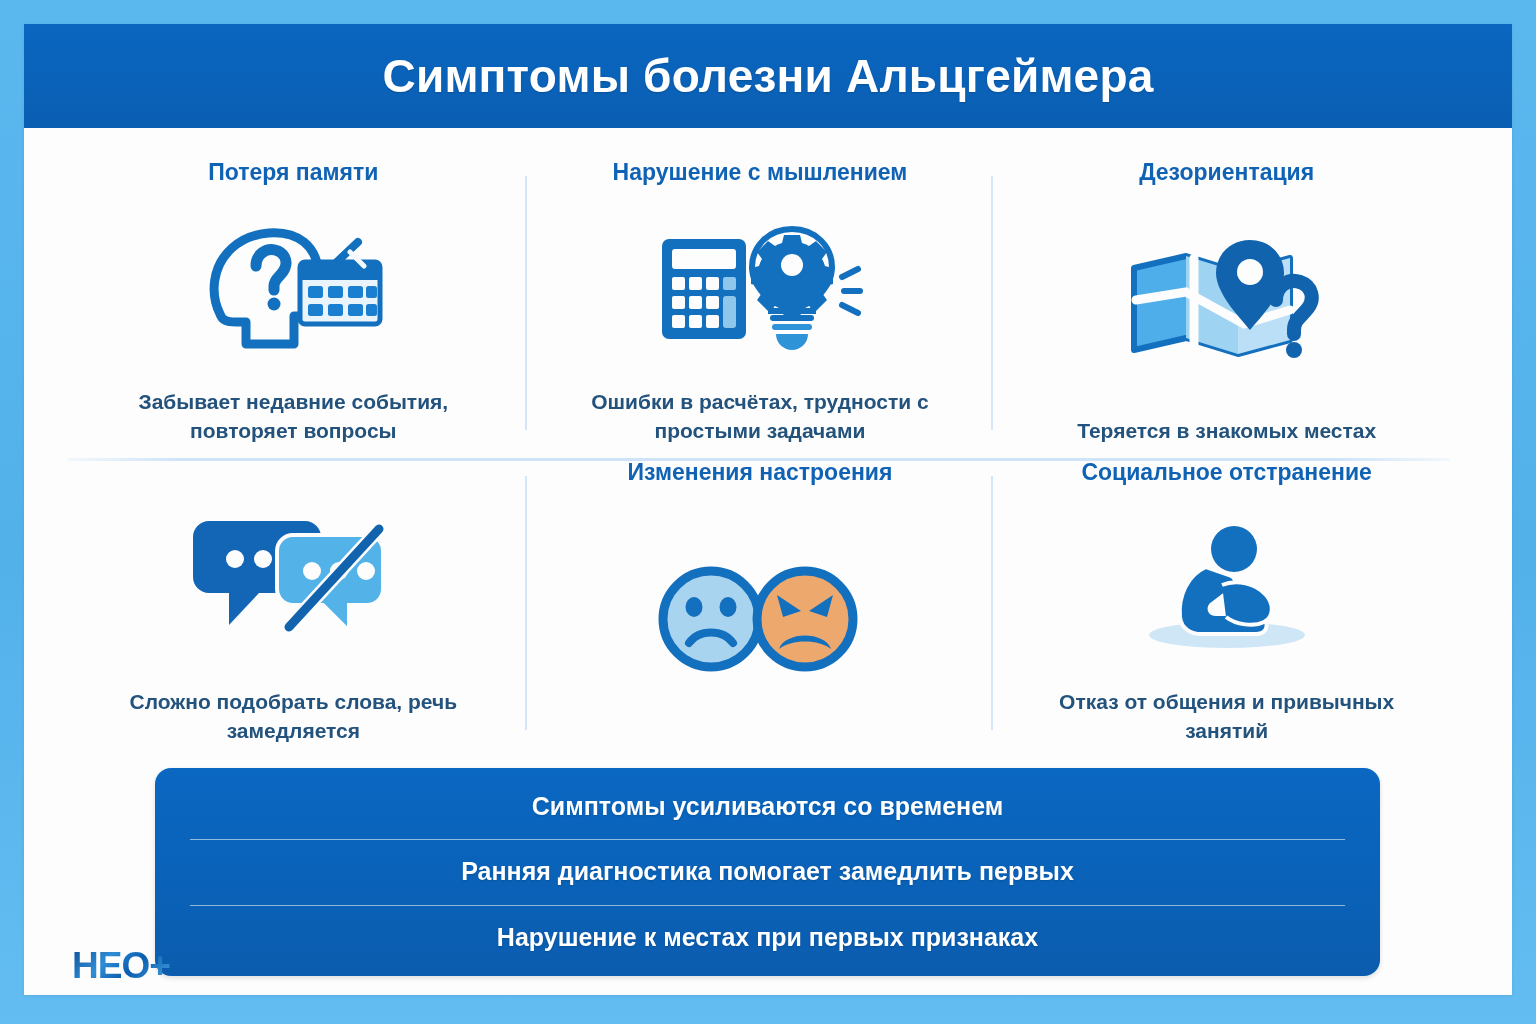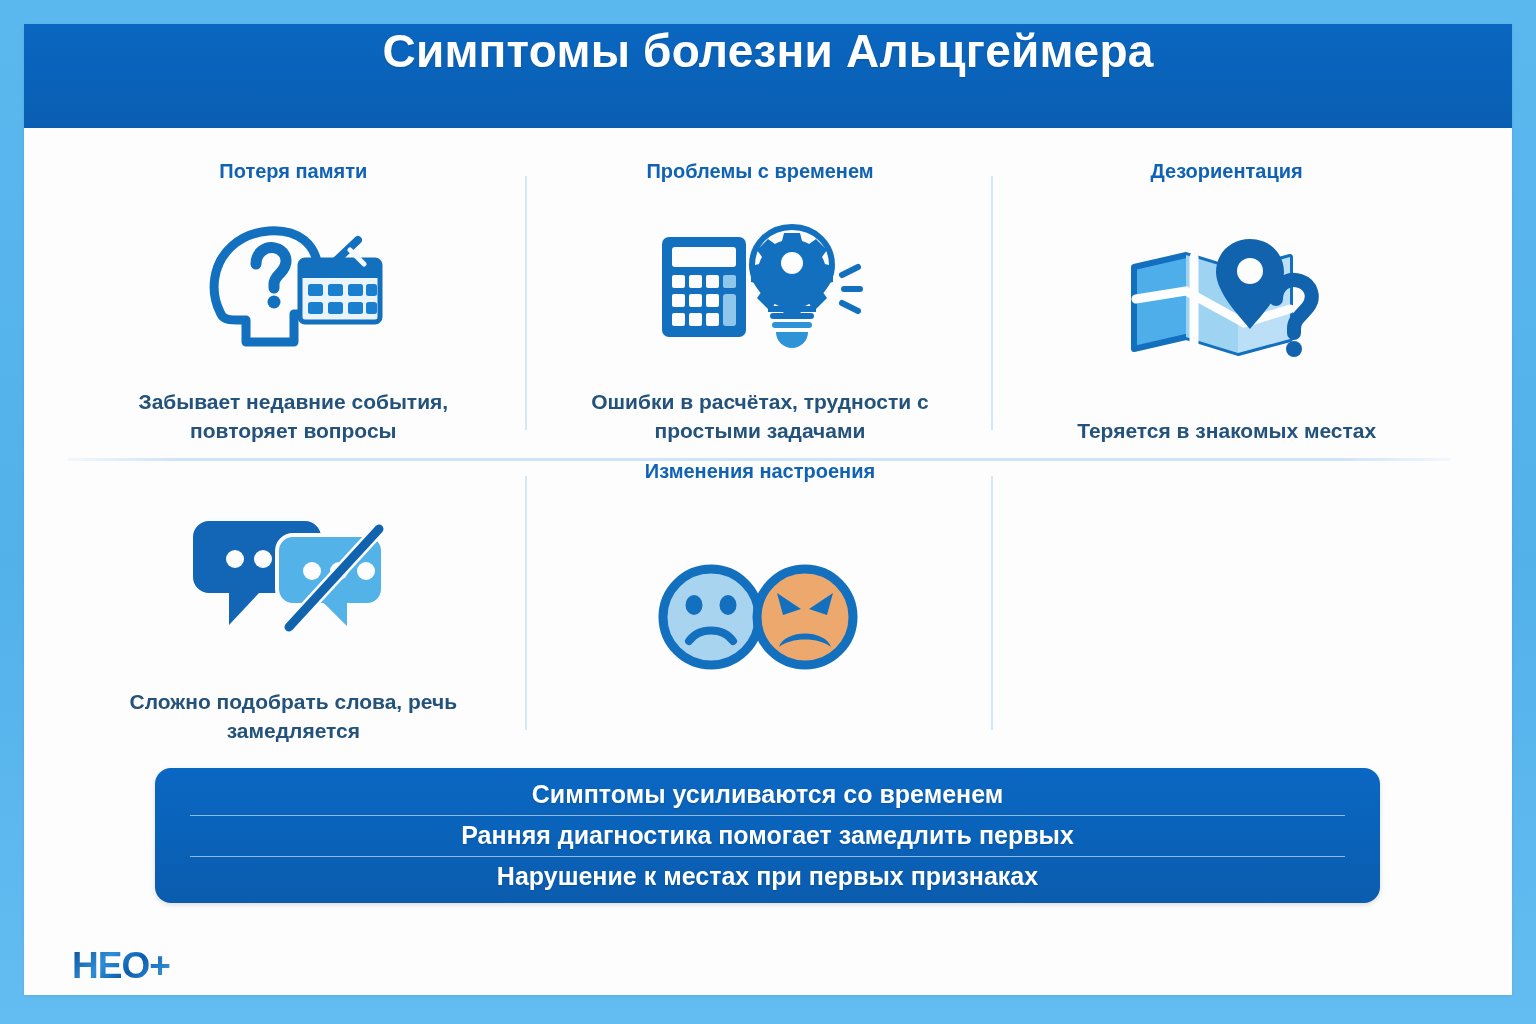--- a/index.html
+++ b/index.html
@@ -29,21 +29,21 @@
   }
   
   .header-bar {
     position: absolute;
     left: 24px;
     top: 24px;
     width: 1488px;
     height: 104px;
     background: linear-gradient(180deg, #0a66c0 0%, #0a62b8 60%, #0a5eb2 100%);
     display: flex;
-    align-items: flex-start;
+    align-items: center;
     justify-content: center;
   }
   .header-title {
     color: #ffffff;
     font-size: 46px;
     font-weight: bold;
     letter-spacing: 0.2px;
     text-shadow: 0 1px 2px rgba(0,0,0,0.18);
     white-space: nowrap;
   }
@@ -70,21 +70,21 @@
     content: "";
     position: absolute;
     right: 0;
     top: 26px;
     bottom: 20px;
     width: 2px;
     background: #d3e7f8;
   }
   .cell-title {
     color: #0f62b4;
-    font-size: 20px;
+    font-size: 23px;
     font-weight: bold;
     text-align: center;
     line-height: 1.1;
     margin: 0 0 6px 0;
     white-space: nowrap;
   }
   .icon-wrap {
     flex: 1;
     display: flex;
     align-items: center;
@@ -107,21 +107,21 @@
     width: 1382px;
     height: 3px;
     background: linear-gradient(90deg, rgba(211,231,248,0.25) 0%, #cfe4f8 8%, #cfe4f8 92%, rgba(211,231,248,0.25) 100%);
   }
   
   .bottom-panel {
     position: absolute;
     left: 155px;
     top: 768px;
     width: 1225px;
-    height: 135px;
+    height: 208px;
     background: linear-gradient(180deg, #0a67c2 0%, #0a62b8 55%, #0b5cae 100%);
     border-radius: 16px;
     box-shadow: 0 2px 5px rgba(0,0,0,0.13);
     display: flex;
     flex-direction: column;
     justify-content: center;
     box-sizing: border-box;
     padding: 6px 0;
   }
   .panel-line {
@@ -202,21 +202,21 @@
             </g>
             <path d="M126 52 L160 20" stroke="#1370be" stroke-width="8" stroke-linecap="round"></path>
             <path d="M152 30 L166 44" stroke="#f2f8fd" stroke-width="5" stroke-linecap="round"></path>
           </g>
         </svg>
       </div>
       <div class="cell-desc">Забывает недавние события, повторяет вопросы</div>
     </div>
 
     <div class="cell sep-right">
-      <div class="cell-title">Проблемы с временем</div>
+      <div class="cell-title">Нарушение с мышлением</div>
       <div class="icon-wrap">
         <svg width="208" height="130" viewBox="0 0 208 130">
 
           <rect x="6" y="16" width="84" height="100" rx="7" fill="#1370be"></rect>
           <rect x="16" y="26" width="64" height="20" rx="3" fill="#fdfdfd"></rect>
           <g fill="#fdfdfd">
             <rect x="16" y="54" width="13" height="13" rx="2"></rect>
             <rect x="33" y="54" width="13" height="13" rx="2"></rect>
             <rect x="50" y="54" width="13" height="13" rx="2"></rect>
             <rect x="16" y="73" width="13" height="13" rx="2"></rect>
@@ -310,20 +310,32 @@
           <ellipse cx="73" cy="42" rx="8.5" ry="10" fill="#1370be"></ellipse>
           <path d="M34 78 C44 64 68 64 78 78" fill="none" stroke="#1370be" stroke-width="8" stroke-linecap="round"></path>
           <circle cx="150" cy="54" r="48" fill="#eda86e" stroke="#1370be" stroke-width="9"></circle>
           <path d="M122 30 L146 46 L128 52 Z" fill="#1370be"></path>
           <path d="M178 30 L154 46 L172 52 Z" fill="#1370be"></path>
           <path d="M124 84 C130 66 170 66 176 84 C164 74 136 74 124 84 Z" fill="#1370be"></path>
         </svg>
       </div>
     </div>
 
+    <div class="cell">
+      <div class="cell-title">Социальное отстранение</div>
+      <div class="icon-wrap">
+        <svg width="190" height="126" viewBox="0 0 190 126">
+          <ellipse cx="95" cy="110" rx="78" ry="13" fill="#cfe6f6"></ellipse>
+          <circle cx="102" cy="24" r="23" fill="#1370be"></circle>
+          <path d="M74 42 C56 50 46 70 48 92 C49 104 60 110 72 109 L124 109 C132 109 136 104 134 97 C132 90 124 88 116 89 L84 89 C78 89 76 84 79 80 L100 64 C106 60 104 52 97 50 Z" fill="#1370be" stroke="#fdfdfd" stroke-width="4"></path>
+          <path d="M90 60 C104 54 124 58 134 70 C142 79 142 92 132 97 C122 102 104 100 94 92" fill="#1370be" stroke="#fdfdfd" stroke-width="4"></path>
+        </svg>
+      </div>
+      <div class="cell-desc">Отказ от общения и привычных занятий</div>
+    </div>
 
   </div>
 
   <div class="row-divider"></div>
 
   <div class="bottom-panel">
     <div class="panel-line">
       <div class="panel-text">
         <span>Симптомы усиливаются </span><b>со временем</b>
       </div>

